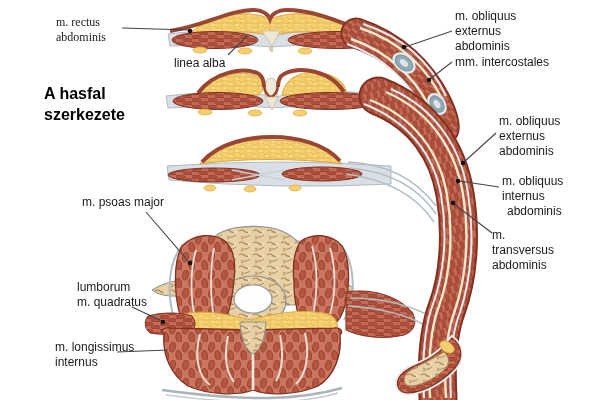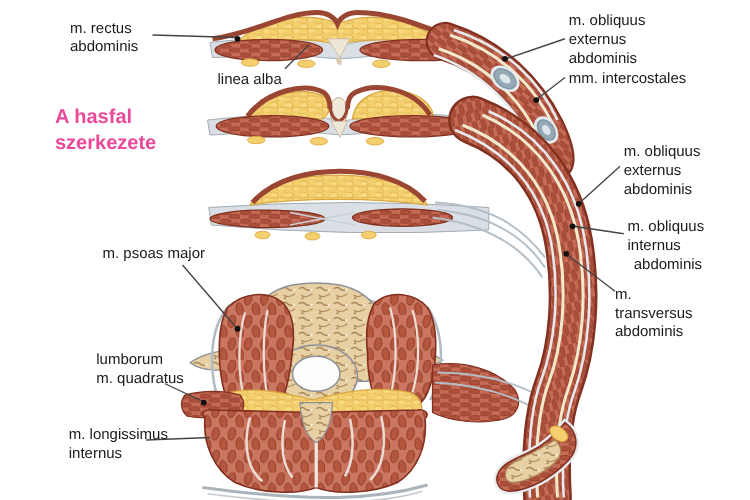--- a/index.html
+++ b/index.html
@@ -6,21 +6,21 @@
   .stage{
     position:relative;width:600px;height:400px;background:#ffffff;
     overflow:hidden;font-family:"Liberation Sans",sans-serif;
   }
   .stage svg{position:absolute;left:0;top:0;}
   .lbl{
     position:absolute;font-size:12px;line-height:15px;color:#1a1a1a;
     white-space:nowrap;
   }
   .lbl span{display:block;}
-  .title{font-size:16px;line-height:21px;font-weight:bold;color:#ec4899;}
+  .title{font-size:16px;line-height:21px;font-weight:bold;color:#000000;}
 </style>
 </head>
 <body>
 
 <div class="stage">
 
 <svg width="600" height="400" viewBox="0 0 600 400">
   <defs>
     <pattern id="pmh" width="16" height="7" patternUnits="userSpaceOnUse">
       <rect width="16" height="7" fill="#c46a55"></rect>
@@ -198,21 +198,21 @@
       <circle cx="163" cy="322" r="2.3"></circle>
     </g>
   </g>
 </svg>
 
   <div class="lbl title" style="left:44px;top:83px;">
     <span>A hasfal</span>
     <span>szerkezete</span>
   </div>
 
-  <div class="lbl" style="left:56px;top:15px;">
+  <div class="lbl" style="left:56px;top:15px;font-family:Liberation Serif, serif;">
     <span>m. rectus</span>
     <span>abdominis</span>
   </div>
 
   <div class="lbl" style="left:174px;top:56px;">
     <span>linea alba</span>
   </div>
 
   <div class="lbl" style="left:455px;top:9px;">
     <span>m. obliquus</span>

